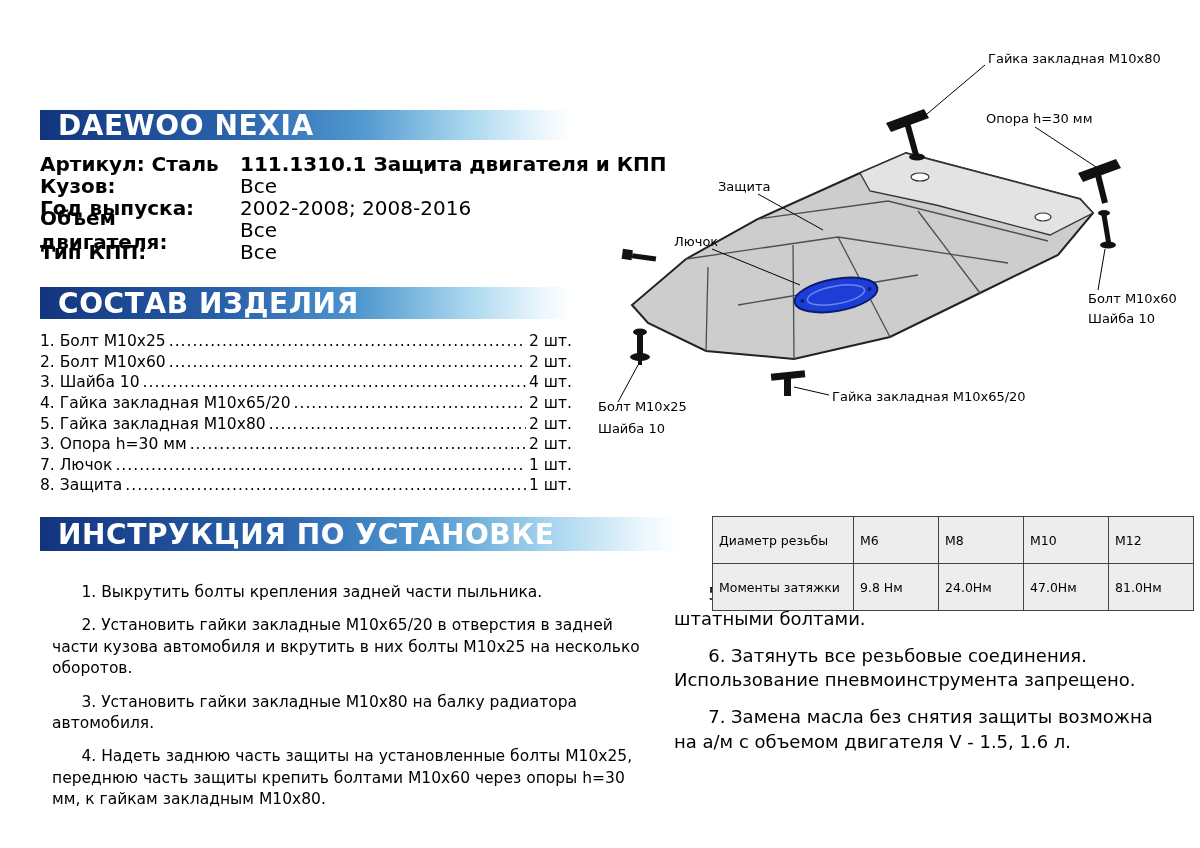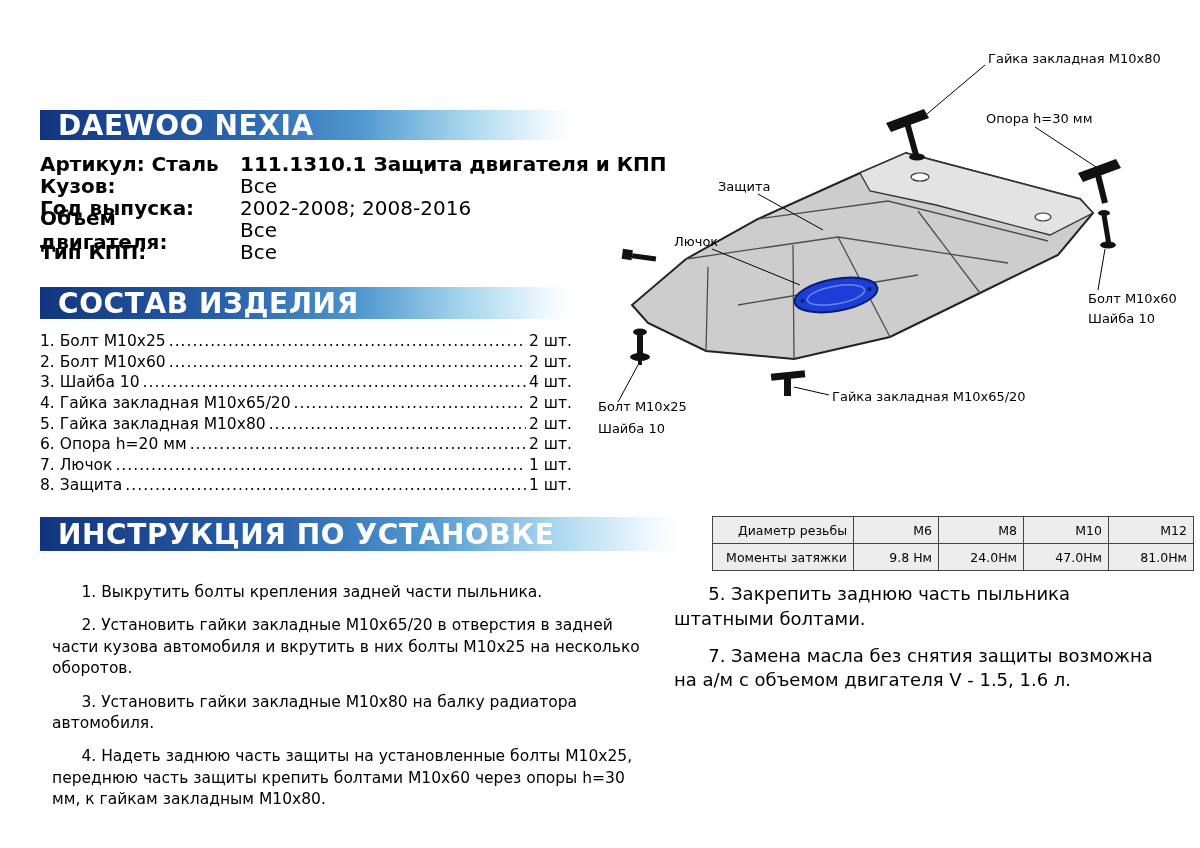--- a/index.html
+++ b/index.html
@@ -33,22 +33,22 @@
     letter-spacing:1px;
   }
   .part-qty { flex:0 0 56px; }
 
   .instr-col p { margin:12px; text-indent:1.9em; }
   #instr-left  { position:absolute; left:40px;  top:570px; width:614px; font-size:15.5px; line-height:1.38; }
   #instr-right { position:absolute; left:662px; top:570px; width:515px; font-size:18px; line-height:1.38; }
 
   .torque { position:absolute; left:712px; top:516px; border-collapse:collapse; font-size:12.5px; }
   .torque td {
-    border:1px solid #444; background:#ededed; text-align:right;
-    padding:5px 6px; height:16px;
+    border:1px solid #444; background:#ededed; text-align:left;
+    padding:15px 6px; height:16px;
   }
   .torque td.rowhead { width:128px; }
   .torque td.val { width:72px;margin-top:40px; }
 
   #diagram { position:absolute; left:588px; top:5px; }
   #diagram text { font-size:13px; fill:#000; }
   .callout { stroke:#000; stroke-width:1; fill:none; }
   .plate-line { stroke:#4e4e4e; stroke-width:1.3; fill:none; }
 </style>
 </head>
@@ -105,21 +105,21 @@
     <span class="part-name">4. Гайка закладная М10х65/20</span>
     <span class="part-dots"></span>
     <span class="part-qty">2 шт.</span>
   </div>
   <div class="part-row">
     <span class="part-name">5. Гайка закладная М10х80</span>
     <span class="part-dots"></span>
     <span class="part-qty">2 шт.</span>
   </div>
   <div class="part-row">
-    <span class="part-name">6. Опора h=20 мм</span>
+    <span class="part-name">3. Опора h=30 мм</span>
     <span class="part-dots"></span>
     <span class="part-qty">2 шт.</span>
   </div>
   <div class="part-row">
     <span class="part-name">7. Лючок</span>
     <span class="part-dots"></span>
     <span class="part-qty">1 шт.</span>
   </div>
   <div class="part-row">
     <span class="part-name">8. Защита</span>
@@ -134,20 +134,21 @@
 
 <div class="instr-col" id="instr-left">
   <p>1. Выкрутить болты крепления задней части пыльника.</p>
   <p>2. Установить гайки закладные М10х65/20 в отверстия в задней части кузова автомобиля и вкрутить в них болты М10х25 на несколько оборотов.</p>
   <p>3. Установить гайки закладные М10х80 на балку радиатора автомобиля.</p>
   <p>4. Надеть заднюю часть защиты на установленные болты М10х25, переднюю часть защиты крепить болтами М10х60 через опоры h=30 мм, к гайкам закладным М10х80.</p>
 </div>
 
 <div class="instr-col" id="instr-right">
   <p>5. Закрепить заднюю часть пыльника штатными болтами.</p>
+  <p>6. Затянуть все резьбовые соединения. Использование пневмоинструмента запрещено.</p>
   <p>7. Замена масла без снятия защиты возможна на а/м с объемом двигателя V - 1.5, 1.6 л.</p>
 </div>
 
 <table class="torque">
   <tbody>
       <tr>
     <td class="rowhead">Диаметр резьбы</td>
     <td class="val">М6</td>
     <td class="val">М8</td>
     <td class="val">М10</td>

